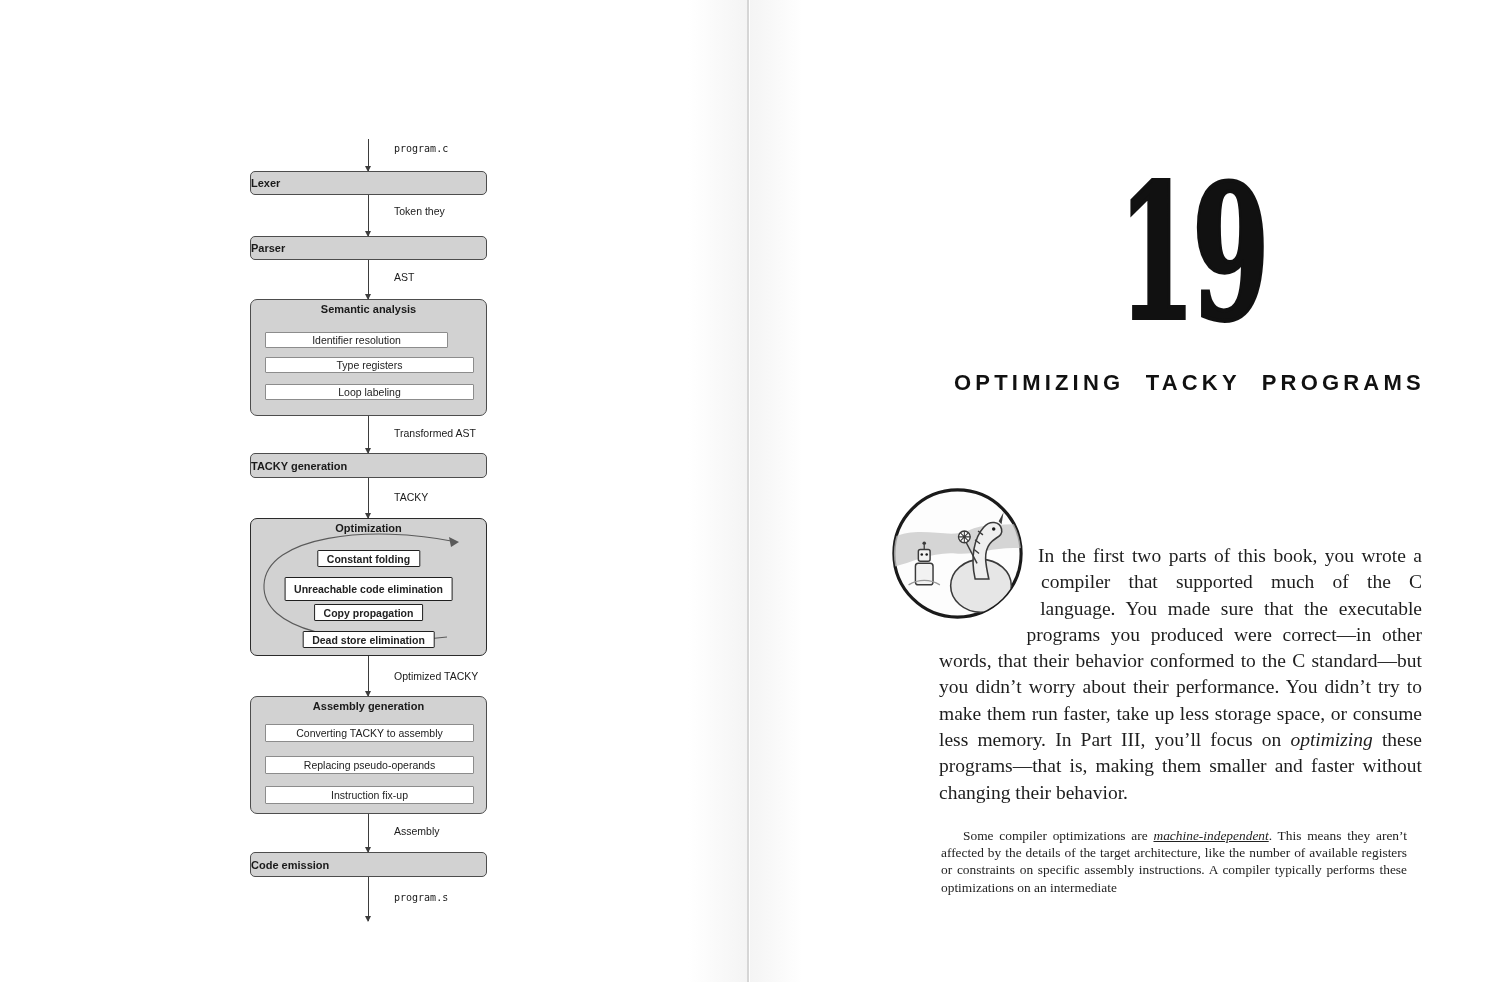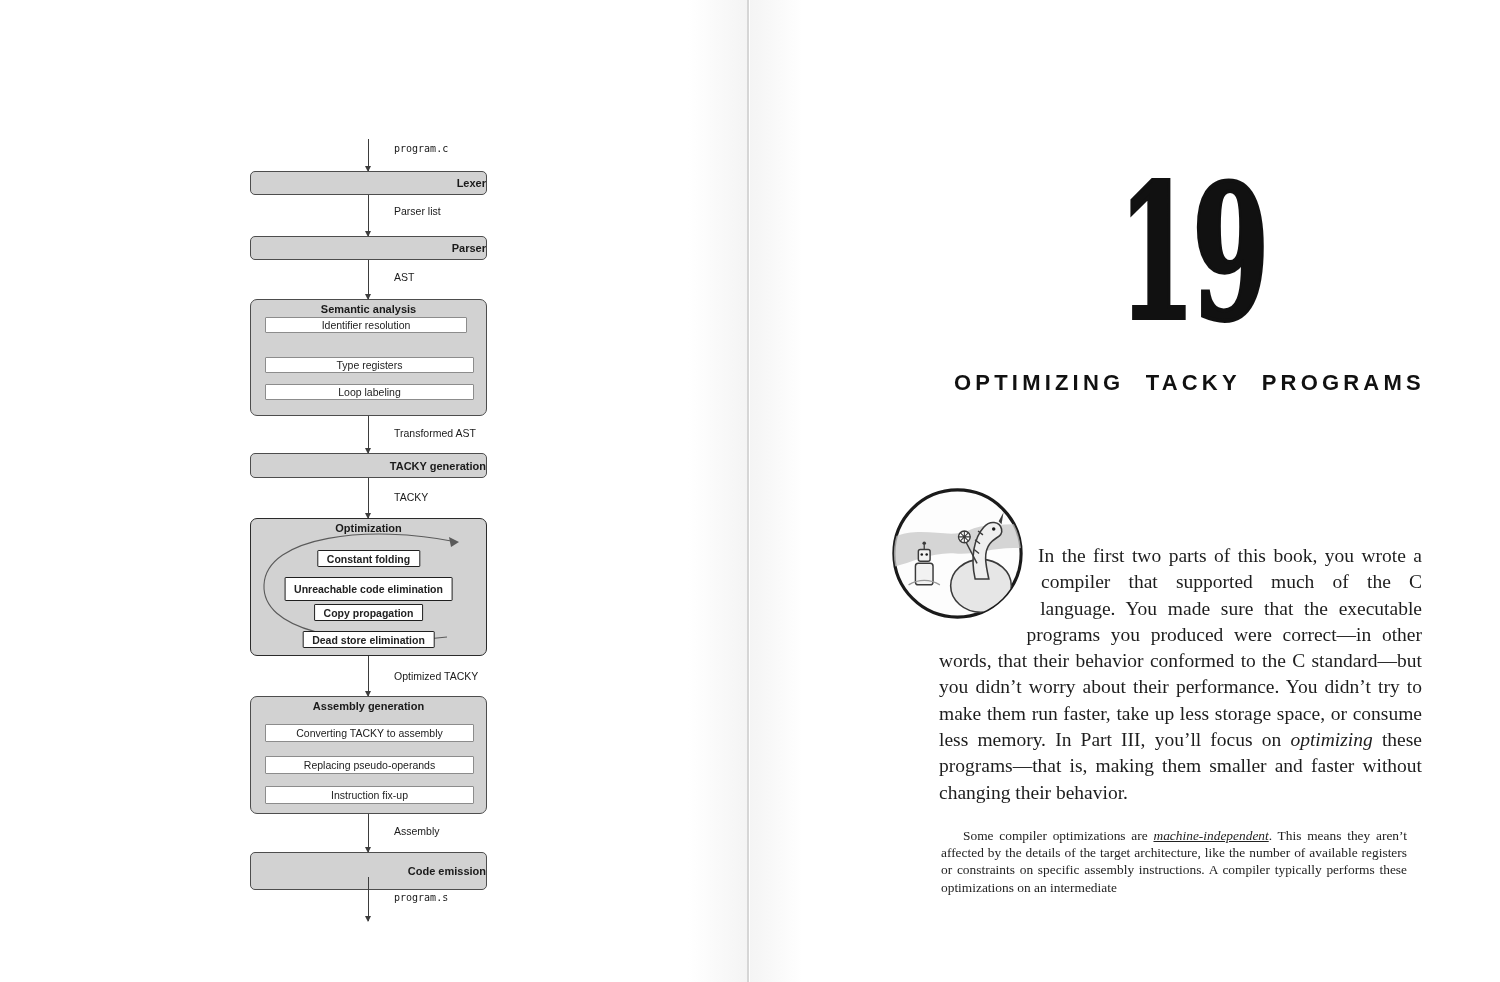--- a/index.html
+++ b/index.html
@@ -11,21 +11,21 @@
   .page { position:absolute; top:0; height:982px; }
   .page.left  { left:0; width:748px;  background:linear-gradient(to right, #ffffff 92%, #f4f4f4 100%); }
   .page.right { left:750px; width:750px; background:linear-gradient(to left, #ffffff 93%, #f4f4f4 100%); }
   .gutter { position:absolute; left:747px; top:0; width:2px; height:982px; background:#d6d6d6; }
 
   
   .flow { position:absolute; left:250px; top:95px; width:237px; height:790px;margin-top:44px; }
   .fnode {
     position:absolute; left:0; width:237px; background:#d2d2d2;
     border:1px solid #4d4d4d; border-radius:5px;
-    display:flex; align-items:center; justify-content:flex-end;
+    display:flex; align-items:center; justify-content:flex-start;
     font-size:11px; font-weight:bold; color:#1a1a1a;
   }
   .fgroup {
     position:absolute; left:0; width:237px; background:#d2d2d2;
     border:1px solid #4d4d4d; border-radius:7px;
   }
   .fgroup.opt { border:1.5px solid #2b2b2b; }
   .gtitle { position:absolute; top:3px; left:0; width:100%; text-align:center; font-size:11px; font-weight:bold; }
   .finner {
     position:absolute; background:#ffffff; border:1px solid #8c8c8c;
@@ -85,32 +85,32 @@
   <div class="flow">
 
     <div class="varr" style="top:0;height:32px"></div>
     <div class="elabel mono" style="top:4px">program.c</div>
 
     <div class="fnode" style="top:32px;height:24px">
       <span>Lexer</span>
     </div>
 
     <div class="varr" style="top:56px;height:41px"></div>
-    <div class="elabel" style="top:66px">Parser list</div>
+    <div class="elabel" style="top:66px">Token they</div>
 
     <div class="fnode" style="top:97px;height:24px">
       <span>Parser</span>
     </div>
 
     <div class="varr" style="top:121px;height:39px"></div>
     <div class="elabel" style="top:132px">AST</div>
 
     <div class="fgroup" style="top:160px;height:117px">
       <div class="gtitle">Semantic analysis</div>
-      <div class="finner" style="left:14px;width:202px;top:17px;height:16px">
+      <div class="finner" style="left:14px;width:183px;top:32px;height:16px">
         <span>Identifier resolution</span>
       </div>
       <div class="finner" style="left:14px;width:209px;top:57px;height:16px">
         <span>Type registers</span>
       </div>
       <div class="finner" style="left:14px;width:209px;top:84px;height:16px">
         <span>Loop labeling</span>
       </div>
     </div>
 
@@ -156,21 +156,21 @@
         <span>Replacing pseudo-operands</span>
       </div>
       <div class="finner" style="left:14px;width:209px;top:89px;height:18px">
         <span>Instruction fix-up</span>
       </div>
     </div>
 
     <div class="varr" style="top:675px;height:38px"></div>
     <div class="elabel" style="top:686px">Assembly</div>
 
-    <div class="fnode" style="top:713px;height:38px">
+    <div class="fnode" style="top:713px;height:25px">
       <span>Code emission</span>
     </div>
 
     <div class="varr" style="top:738px;height:44px"></div>
     <div class="elabel mono" style="top:753px">program.s</div>
 
   </div>
 </div>
 
 <div class="gutter"></div>

